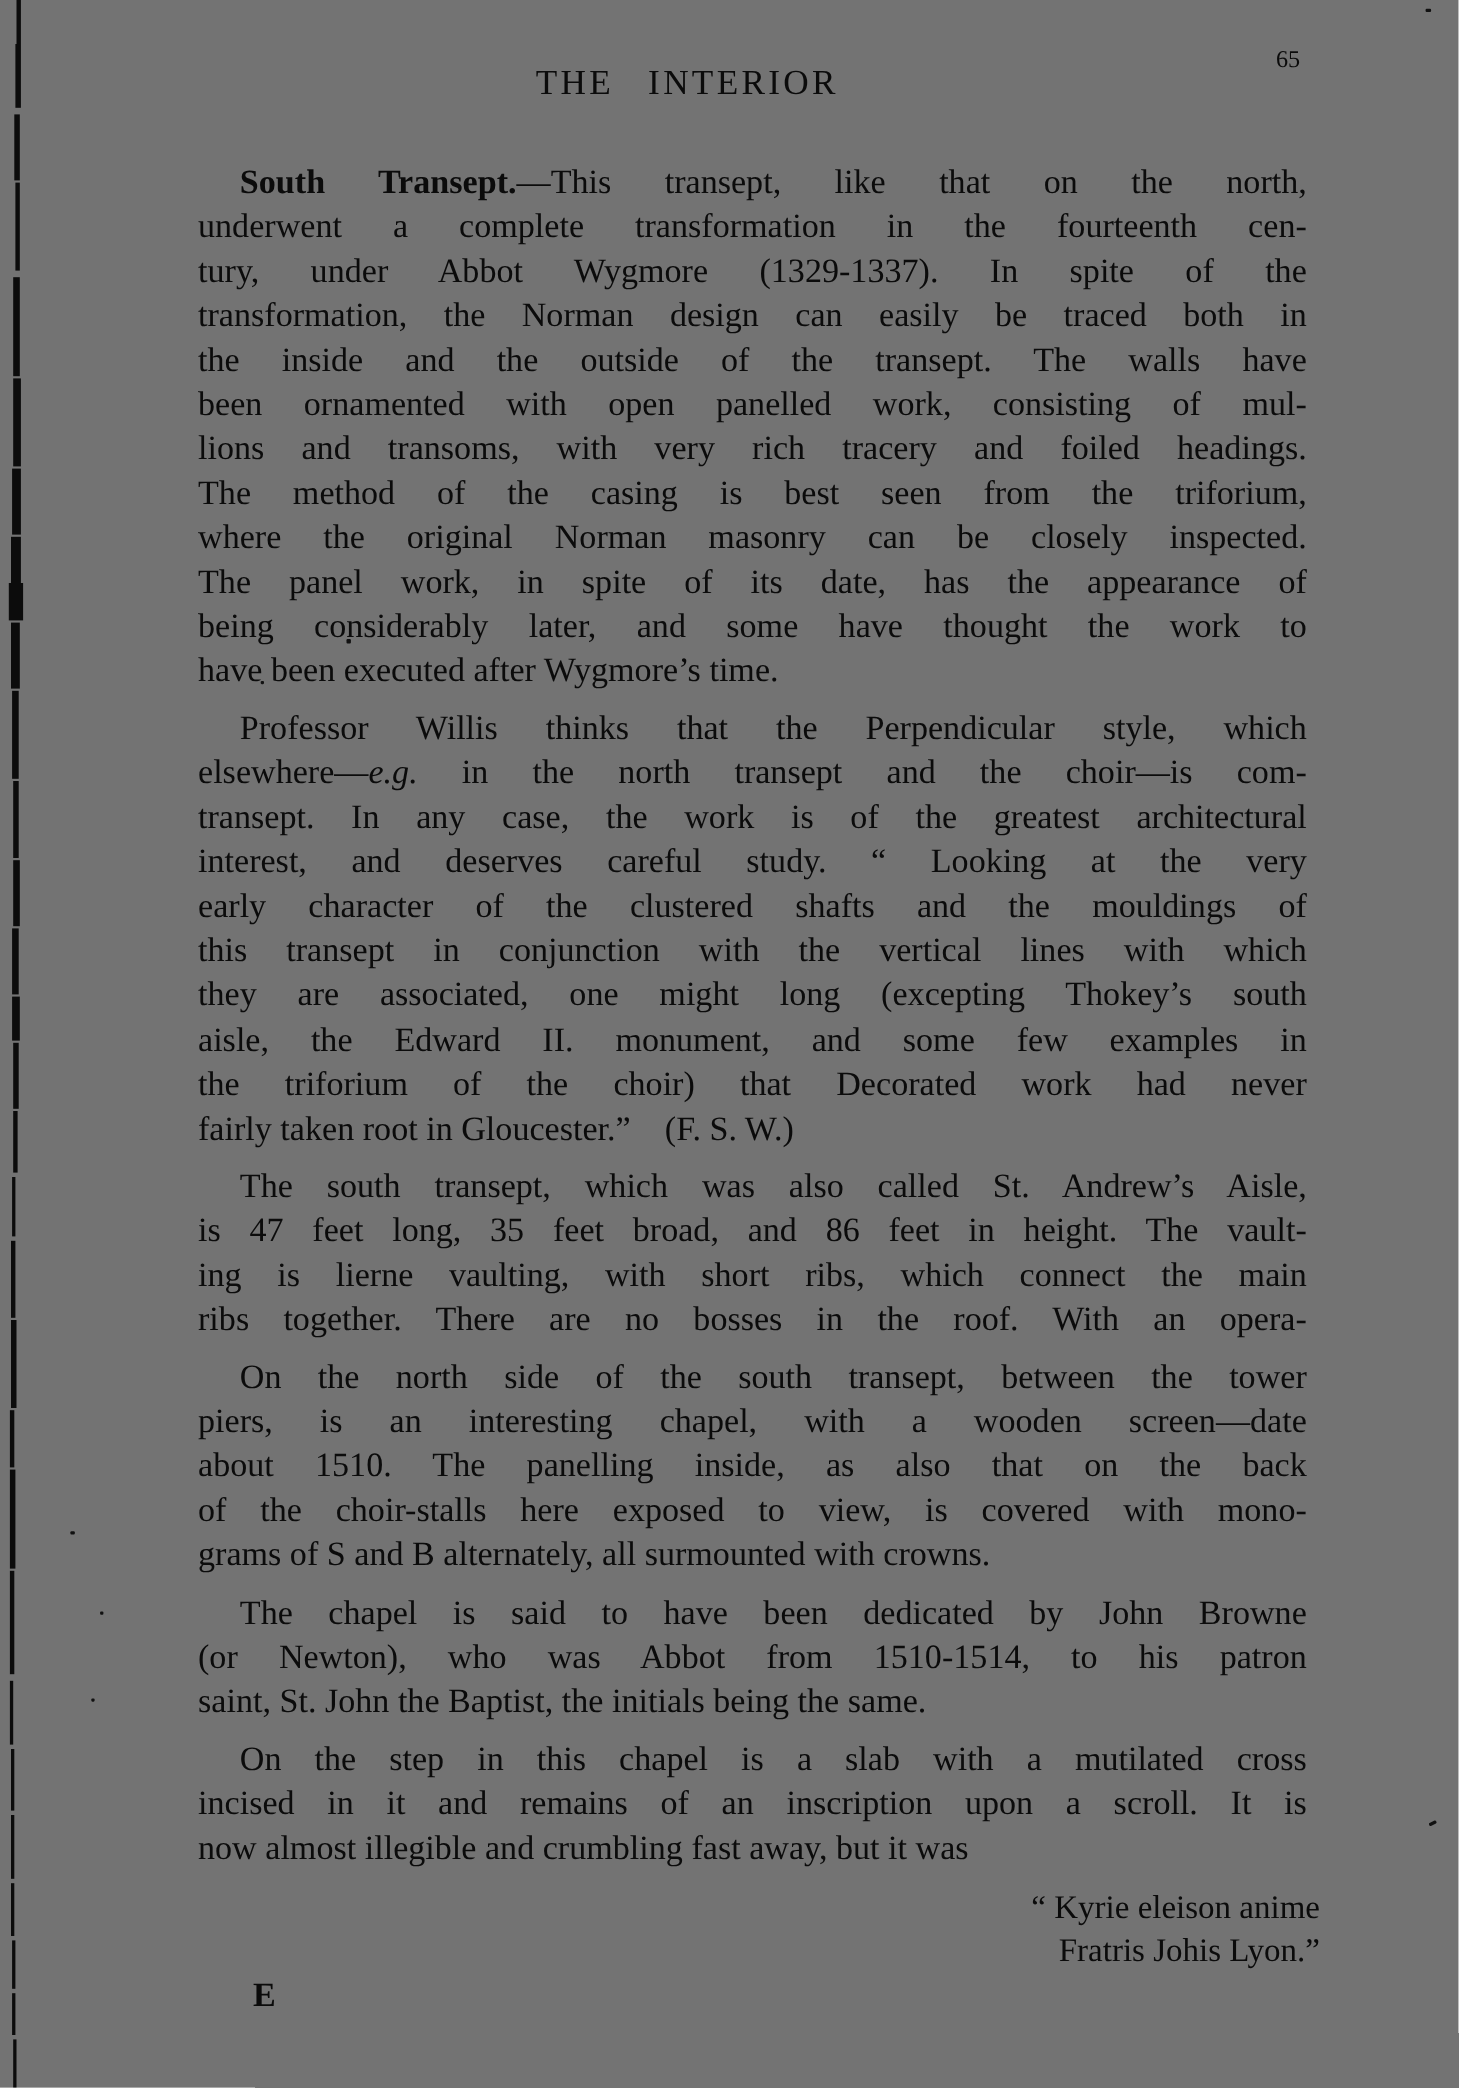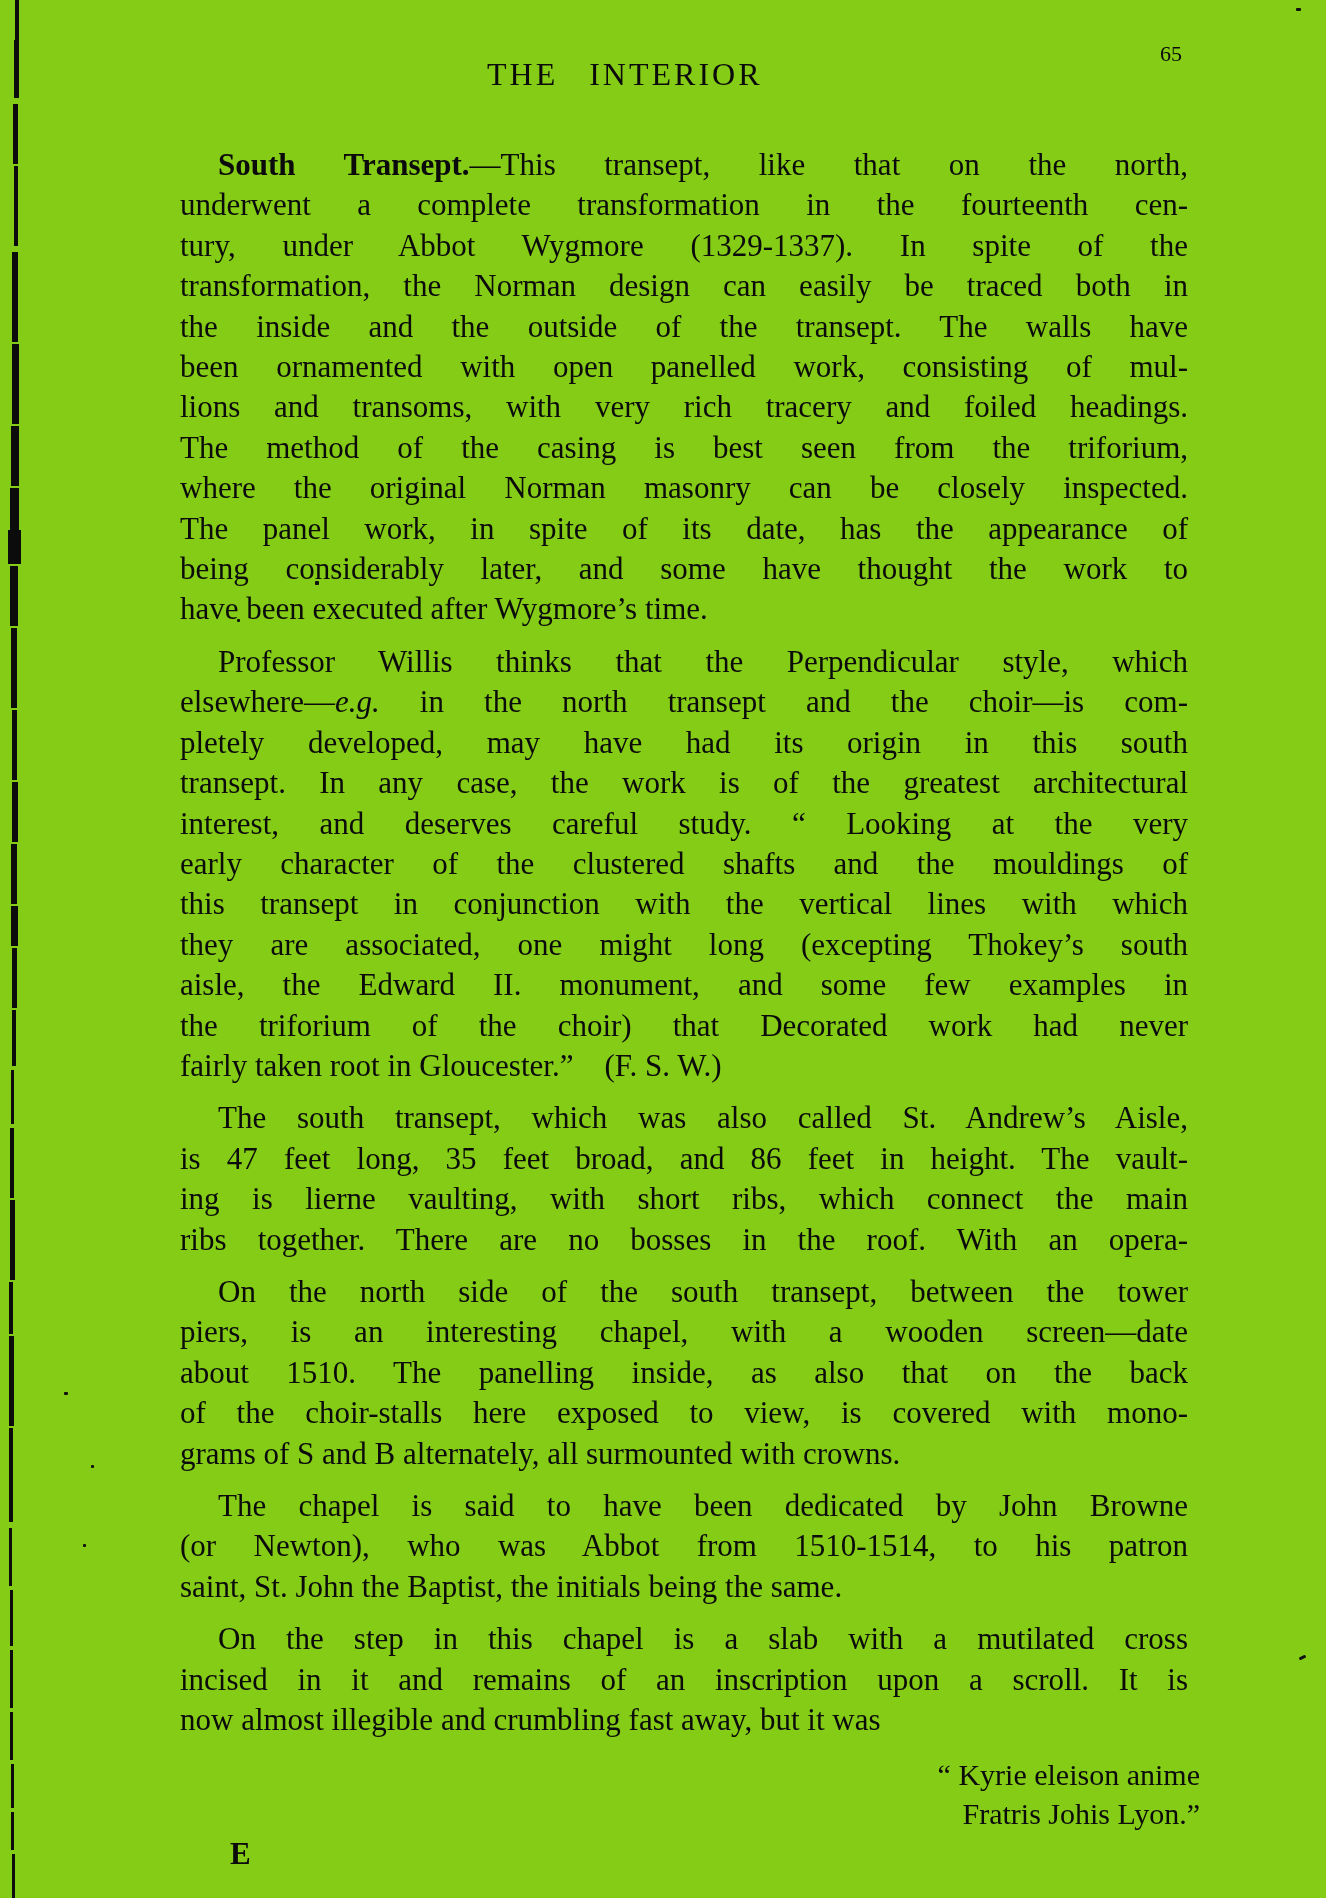--- a/index.html
+++ b/index.html
@@ -1,18 +1,18 @@
 <!DOCTYPE html>
 <html><head>
 <meta charset="utf-8">
 <style>
   html,body { margin:0; padding:0; background:#ffffff; }
   .page {
     position:relative; width:1326px; height:1898px;
-    background:#84cc16; overflow:hidden;
+    background:#737373; overflow:hidden;
     font-family:"Liberation Serif", serif; color:#0b0b0b;
     -webkit-font-smoothing:antialiased;
   }
   .binding { position:absolute; left:0; top:0; }
   .running-head {
     position:absolute; top:56px; left:487px;
     font-size:32px; letter-spacing:3px; word-spacing:20px;
     white-space:nowrap;
   }
   .page-number { position:absolute; top:41px; left:1160px; font-size:22px; }
@@ -87,21 +87,20 @@
           <div class="line">lions and transoms, with very rich tracery and foiled headings.</div>
           <div class="line">The method of the casing is best seen from the triforium,</div>
           <div class="line">where the original Norman masonry can be closely inspected.</div>
           <div class="line">The panel work, in spite of its date, has the appearance of</div>
           <div class="line">being considerably later, and some have thought the work to</div>
           <div class="line last">have been executed after Wygmore’s time.</div>
         </div>
         <div class="para">
           <div class="line first">Professor Willis thinks that the Perpendicular style, which</div>
           <div class="line"><span class="">elsewhere—</span><span class="i">e.g.</span><span class=""> in the north transept and the choir—is com-</span></div>
-          <div class="line">pletely developed, may have had its origin in this south</div>
           <div class="line">transept. In any case, the work is of the greatest architectural</div>
           <div class="line">interest, and deserves careful study. “ Looking at the very</div>
           <div class="line">early character of the clustered shafts and the mouldings of</div>
           <div class="line">this transept in conjunction with the vertical lines with which</div>
           <div class="line">they are associated, one might long (excepting Thokey’s south</div>
           <div class="line">aisle, the Edward II. monument, and some few examples in</div>
           <div class="line">the triforium of the choir) that Decorated work had never</div>
           <div class="line last">fairly taken root in Gloucester.” (F. S. W.)</div>
         </div>
         <div class="para">

